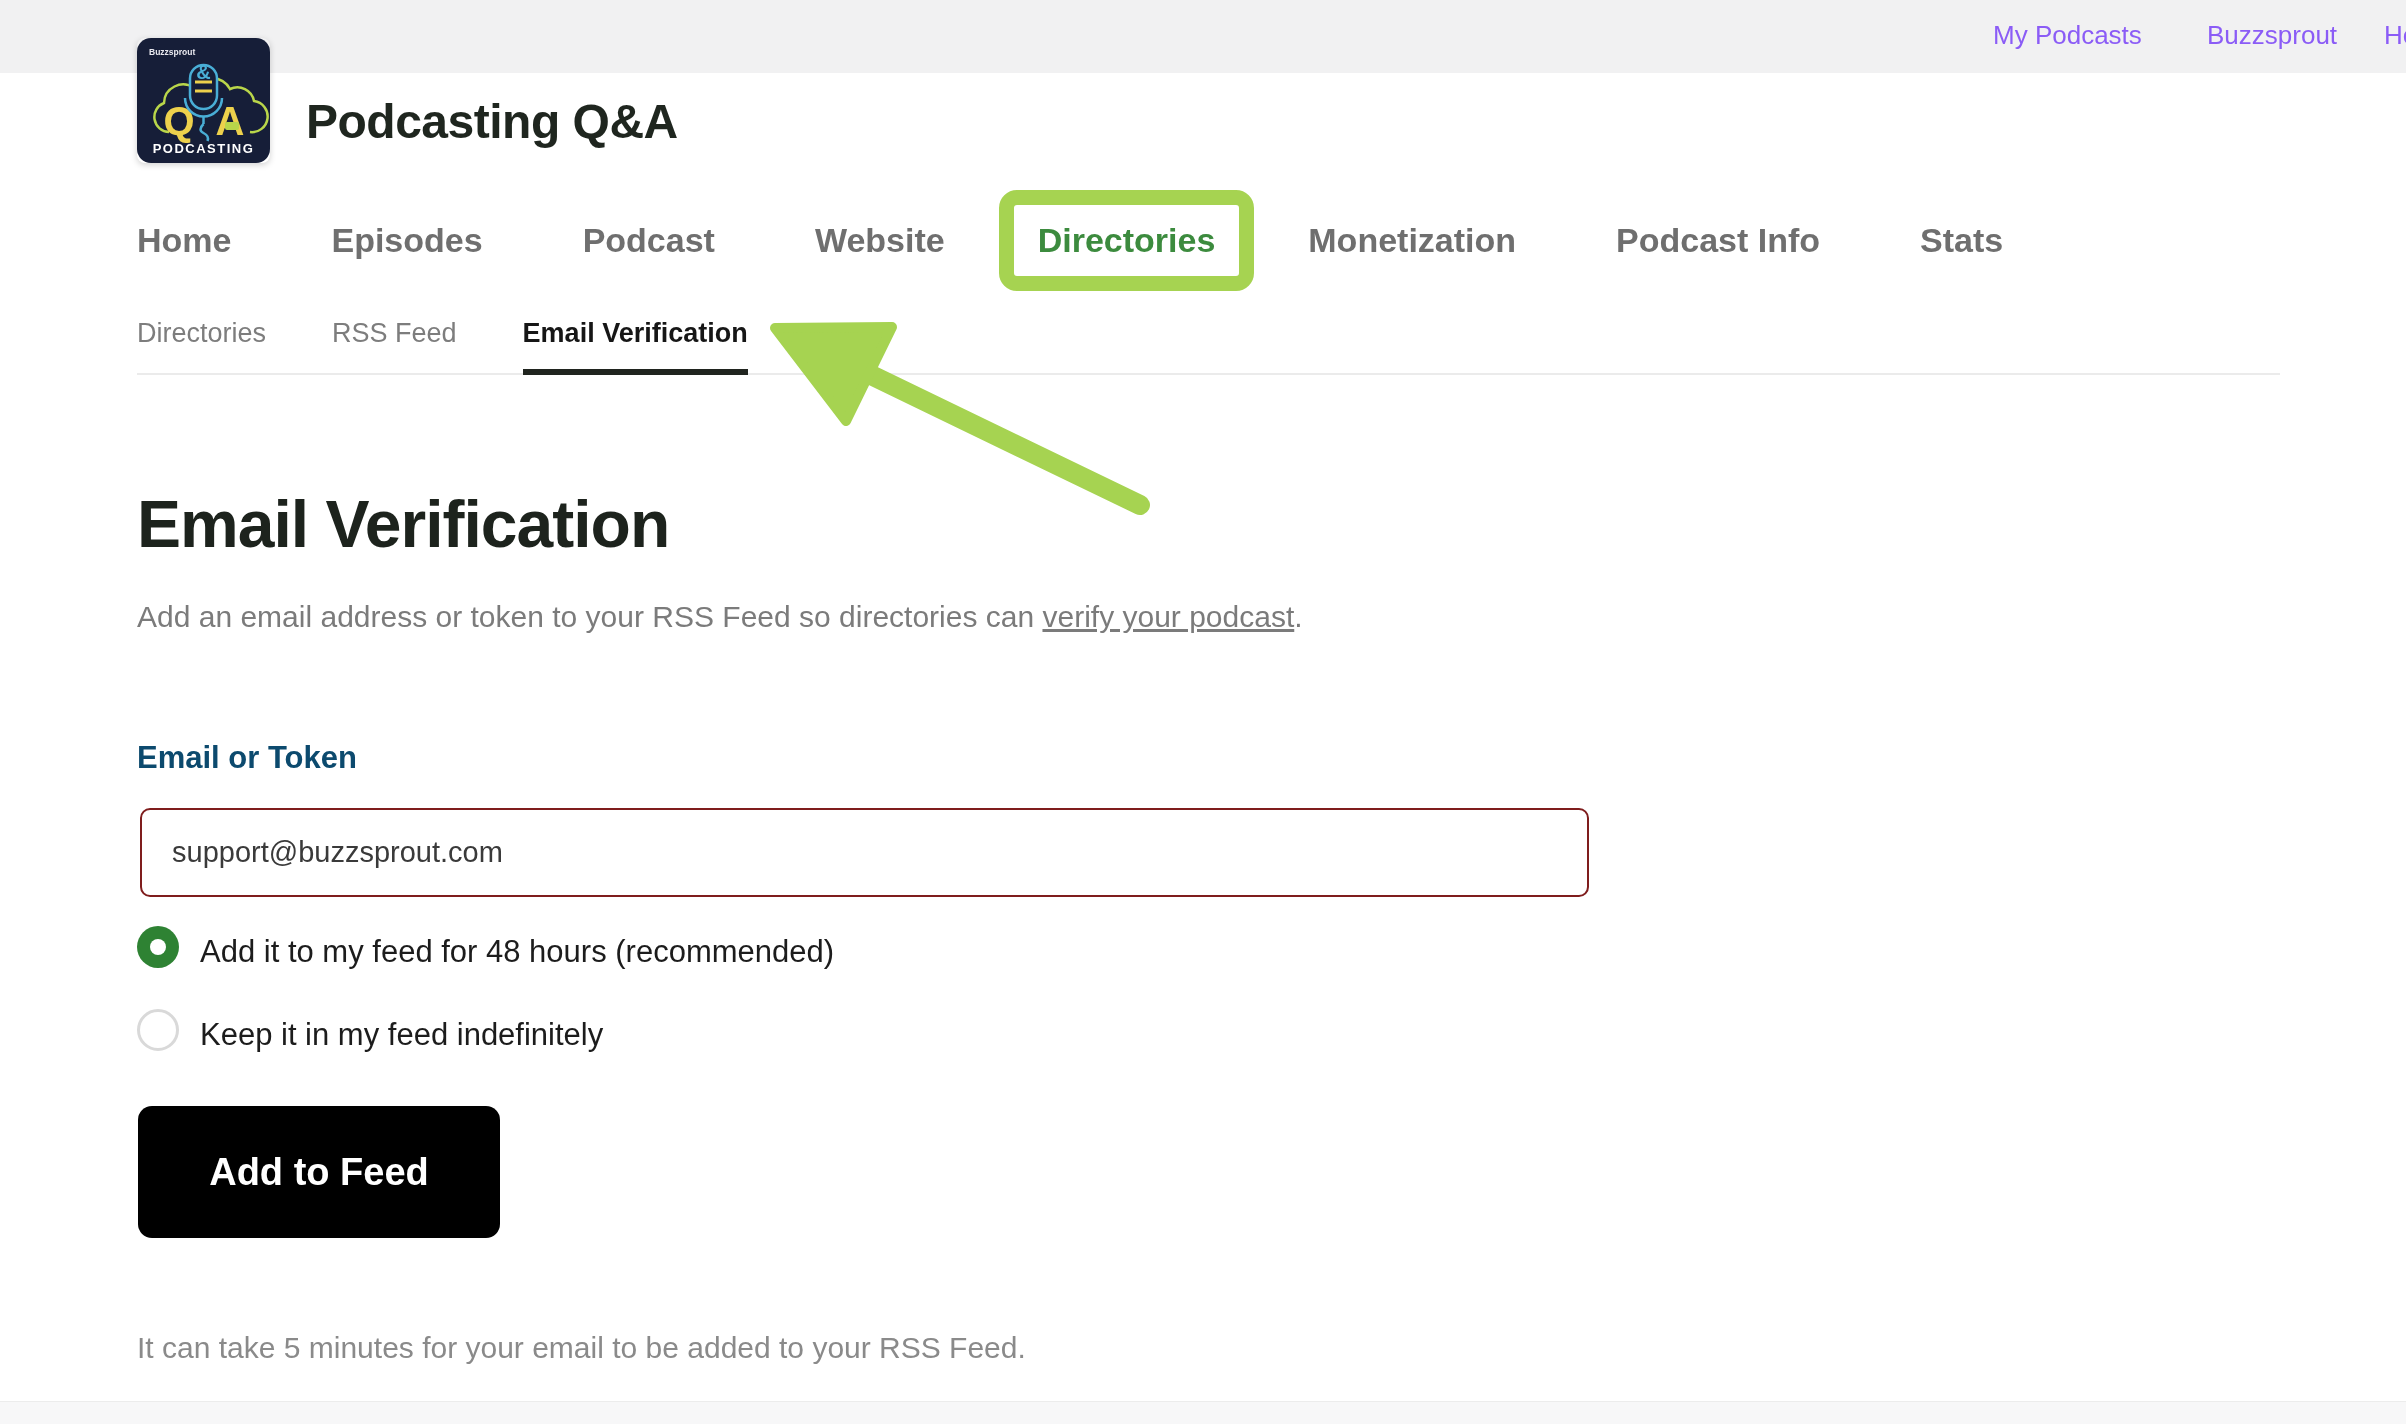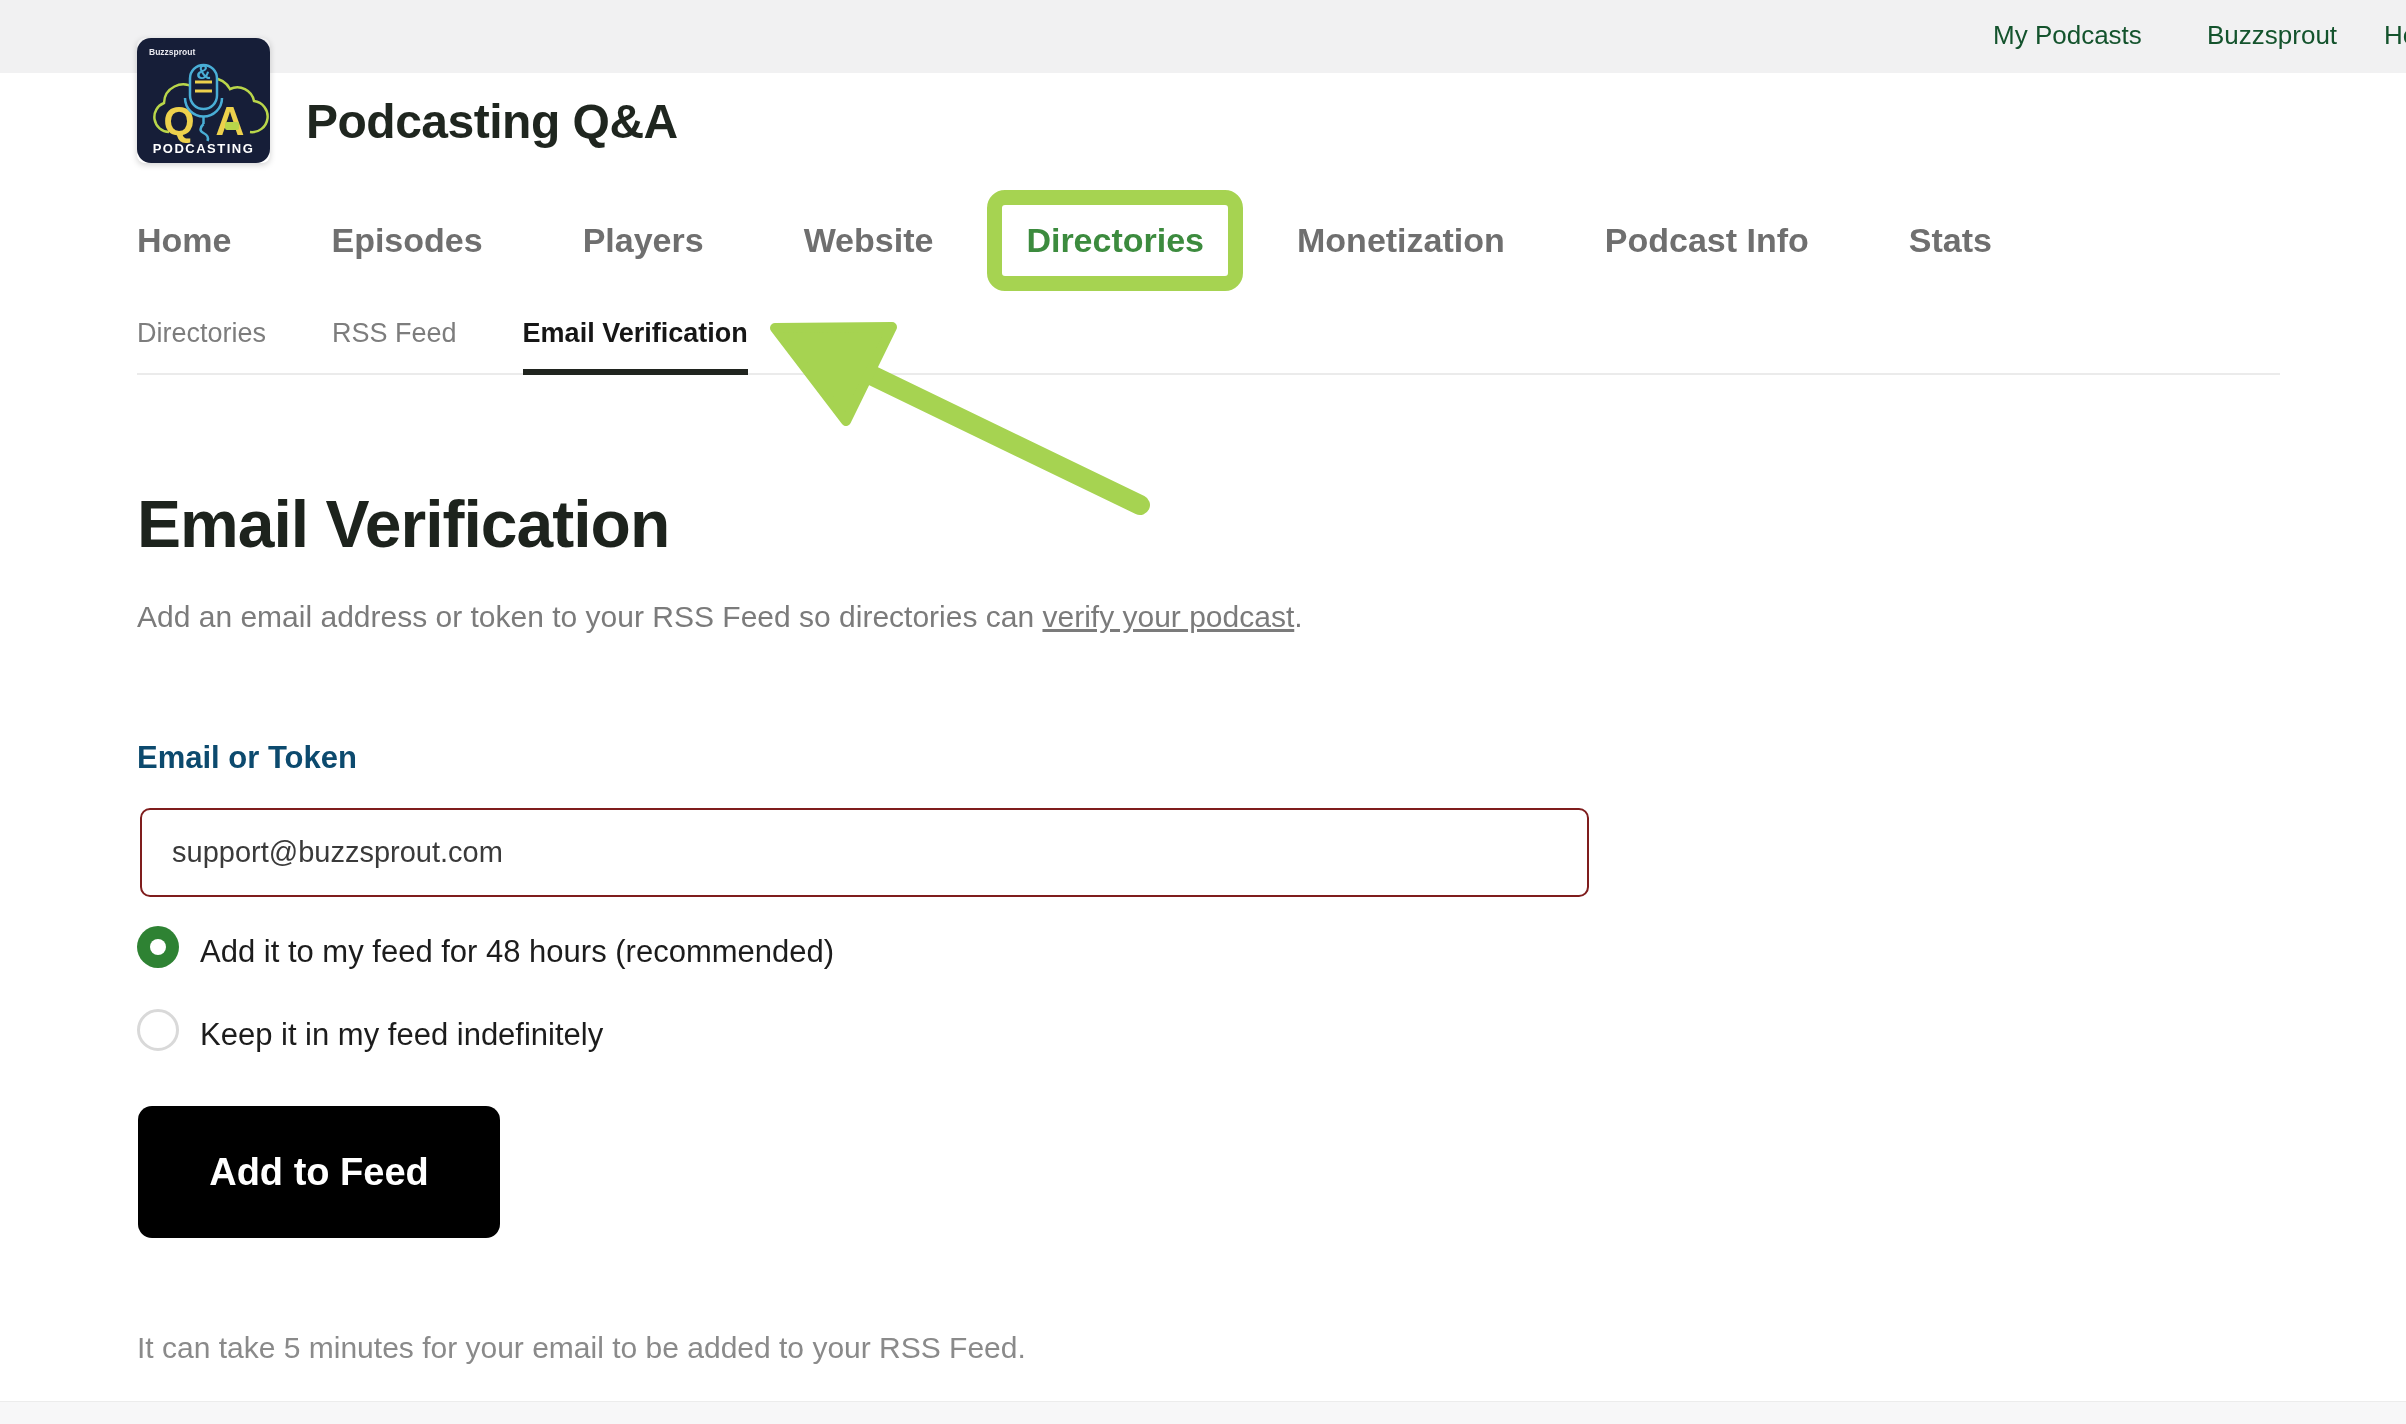--- a/index.html
+++ b/index.html
@@ -2,21 +2,21 @@
 <html><head>
 <meta charset="utf-8">
 <style>
   html,body{margin:0;padding:0;}
   body{
     width:2406px;height:1424px;position:relative;overflow:hidden;
     background:#ffffff;font-family:"Liberation Sans", sans-serif;
   }
   
   .topbar{position:absolute;left:0;top:0;width:2406px;height:73px;background:#f1f1f2;}
-  .top-link{position:absolute;top:0;height:73px;line-height:70px;font-size:26px;color:#14532d;cursor:pointer;white-space:nowrap;}
+  .top-link{position:absolute;top:0;height:73px;line-height:70px;font-size:26px;color:#8b5cf6;cursor:pointer;white-space:nowrap;}
   .tl-podcasts{left:1993px;}
   .tl-resources{left:2207px;}
   .tl-help{left:2384px;}
   
   .logo-wrap{position:absolute;left:137px;top:38px;width:133px;height:125px;border-radius:8px;box-shadow:0 2px 6px rgba(0,0,0,.18);}
   .podcast-title{position:absolute;left:306px;top:94px;font-size:48px;font-weight:800;color:#1f261f;letter-spacing:-0.5px;}
   
   .nav{position:absolute;left:137px;top:190px;height:100px;display:flex;align-items:center;gap:100px;}
   .nav-item{font-size:34px;font-weight:700;color:#6f6f6f;white-space:nowrap;cursor:pointer;}
   .nav-highlight{border:15px solid #a6d351;border-radius:18px;background:#ffffff;padding:16px 24px;margin:0 -46px;}
@@ -74,21 +74,21 @@
     <text x="66.5" y="41" text-anchor="middle" font-size="20" font-weight="800" fill="#49aed6">&amp;</text>
     <text x="66.5" y="115" text-anchor="middle" font-size="13" font-weight="700" fill="#ffffff" letter-spacing="1.5">PODCASTING</text>
   </svg>
 </div>
 
 <div class="podcast-title">Podcasting Q&amp;A</div>
 
 <div class="nav">
   <div class="nav-item">Home</div>
   <div class="nav-item">Episodes</div>
-  <div class="nav-item">Players</div>
+  <div class="nav-item">Podcast</div>
   <div class="nav-item">Website</div>
   <div class="nav-highlight">
     <div class="nav-item">Directories</div>
   </div>
   <div class="nav-item">Monetization</div>
   <div class="nav-item">Podcast Info</div>
   <div class="nav-item">Stats</div>
 </div>
 
 <div class="subnav">

